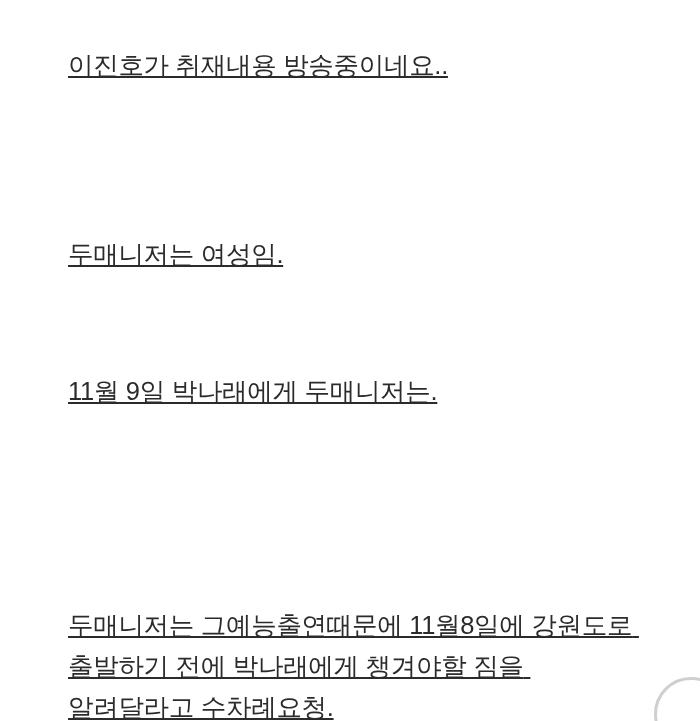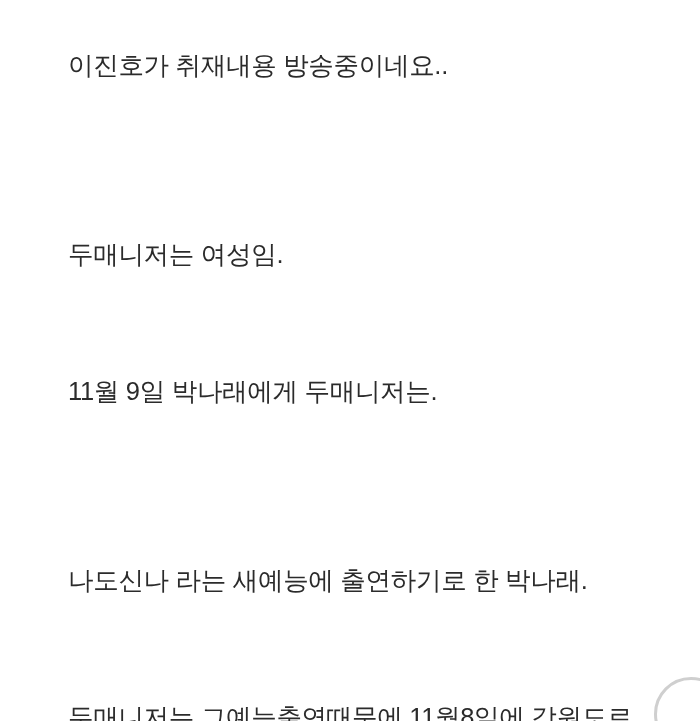--- a/index.html
+++ b/index.html
@@ -25,20 +25,21 @@
     padding: 0 66px 0 68px;
     box-sizing: border-box;
   }
   .para {
     color: #2b2b2b;
     font-size: 25.5px;
     line-height: 41px;
     letter-spacing: -0.3px;
     white-space: pre-wrap;
     word-break: keep-all;
+    text-decoration: underline;
   }
   .spacer-xl { height: 97px; }
   .spacer-md { height: 45px; }
   .top-gap { height: 19px; }
   .corner-arc {
     position: absolute;
     right: -28px;
     bottom: -30px;
     width: 74px;
     height: 74px;
@@ -53,18 +54,17 @@
 
 <div class="page">
   <div class="content">
     <div class="top-gap"></div>
     <p class="para">이진호가 취재내용 방송중이네요..</p>
     <div class="spacer-xl"></div>
     <p class="para">두매니저는 여성임.</p>
     <div class="spacer-md"></div>
     <p class="para">11월 9일 박나래에게 두매니저는.</p>
     <div class="spacer-xl"></div>
-    <p class="para">나도신나 라는 새예능에 출연하기로 한 박나래.</p>
     <div class="spacer-md"></div>
     <p class="para">두매니저는 그예능출연때문에 11월8일에 강원도로 출발하기 전에 박나래에게 챙겨야할 짐을 알려달라고 수차례요청.</p>
   </div>
   <div class="corner-arc"></div>
 </div>
 
 </body></html>

